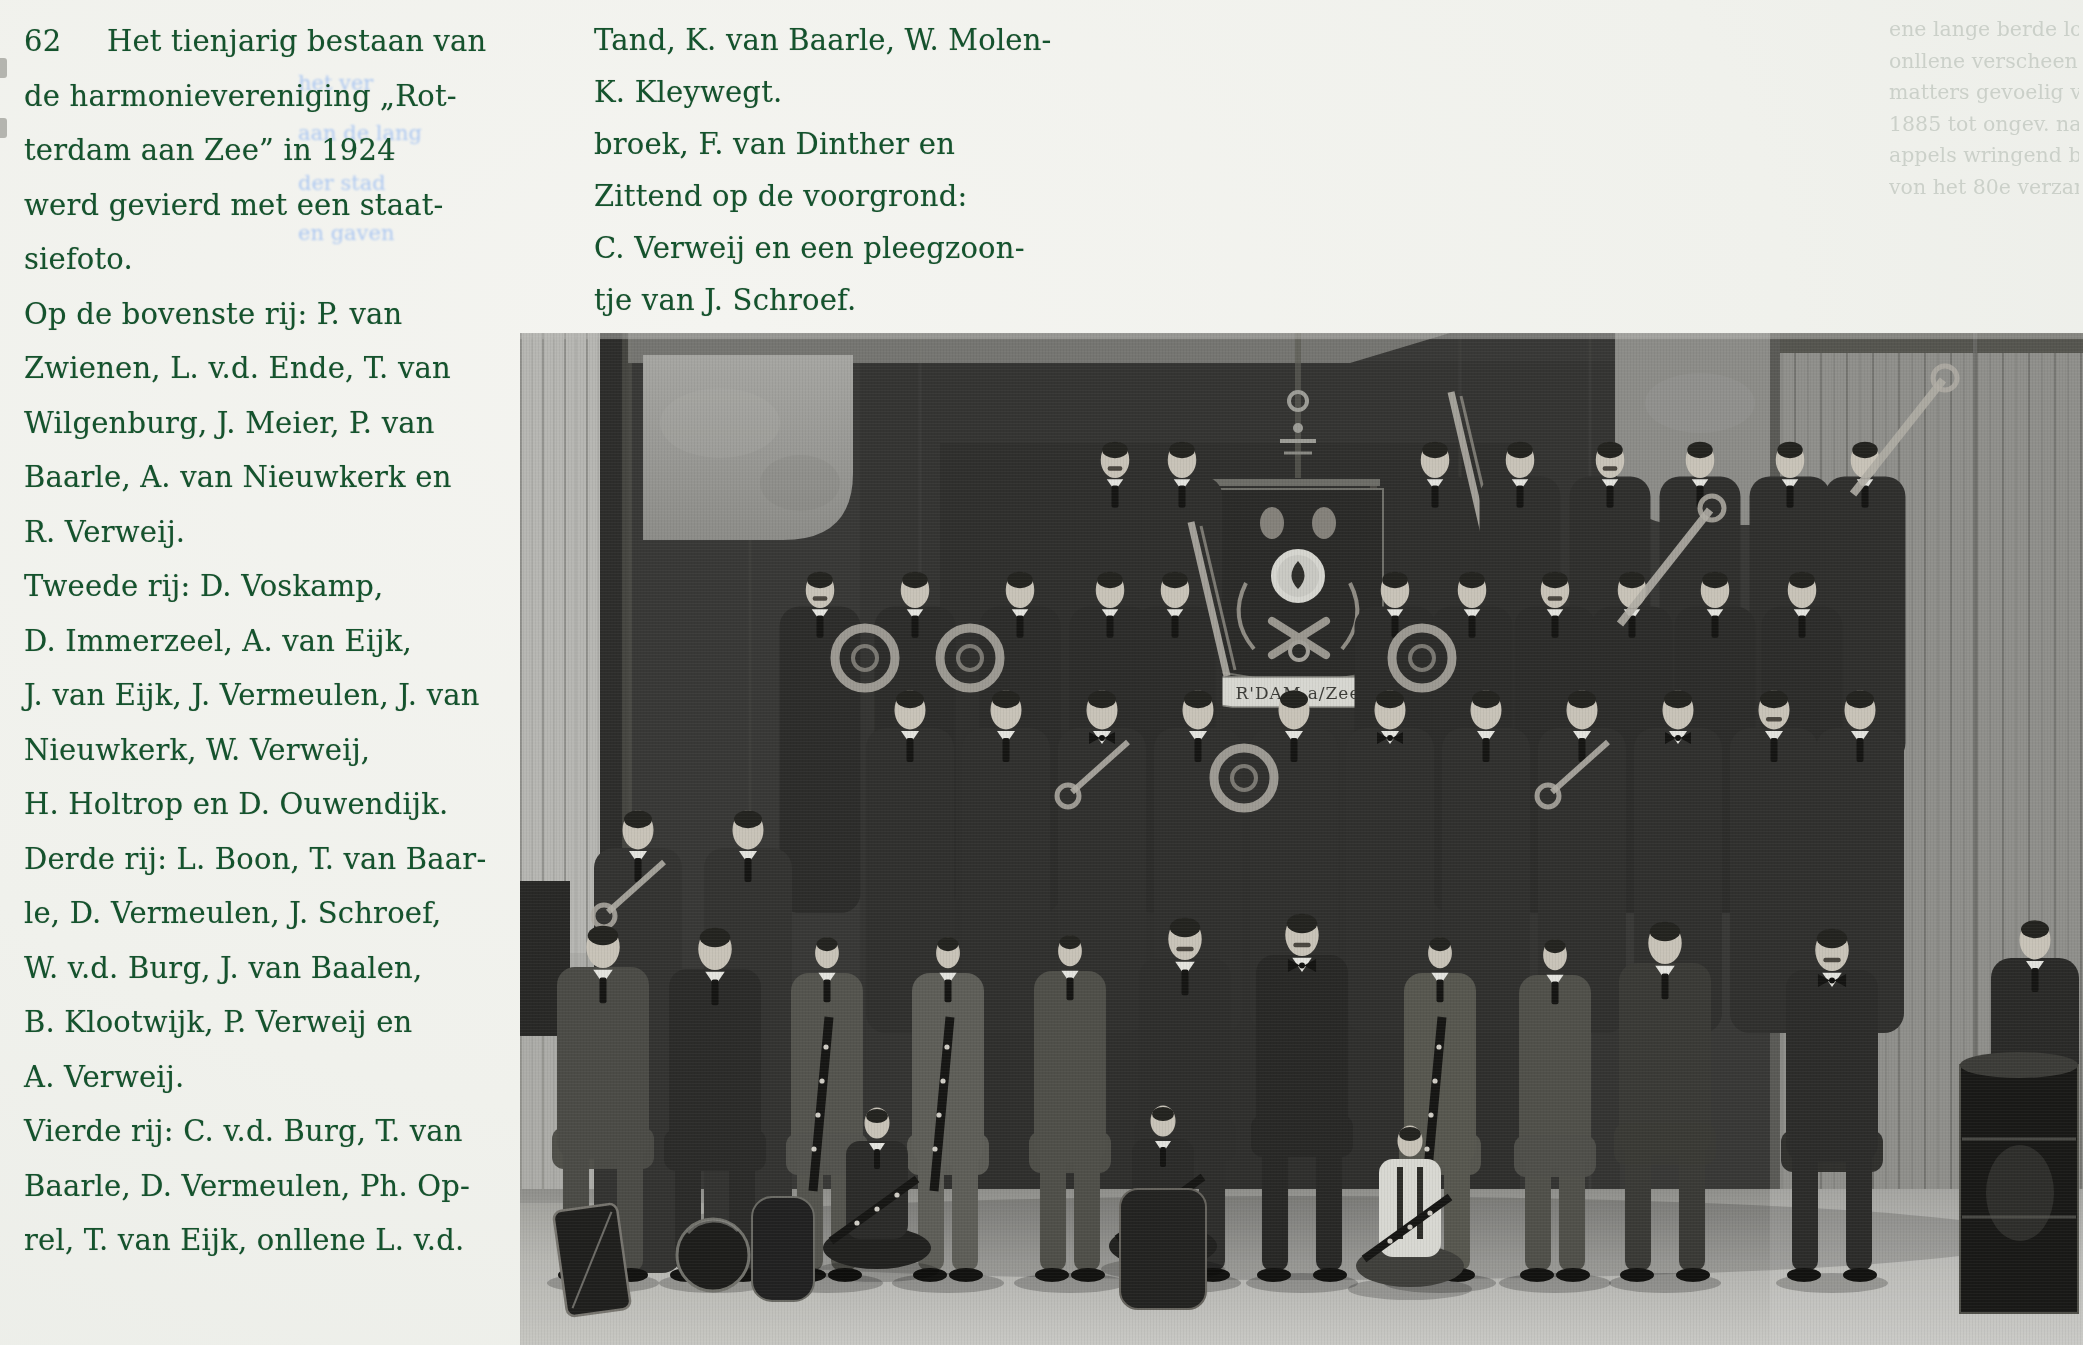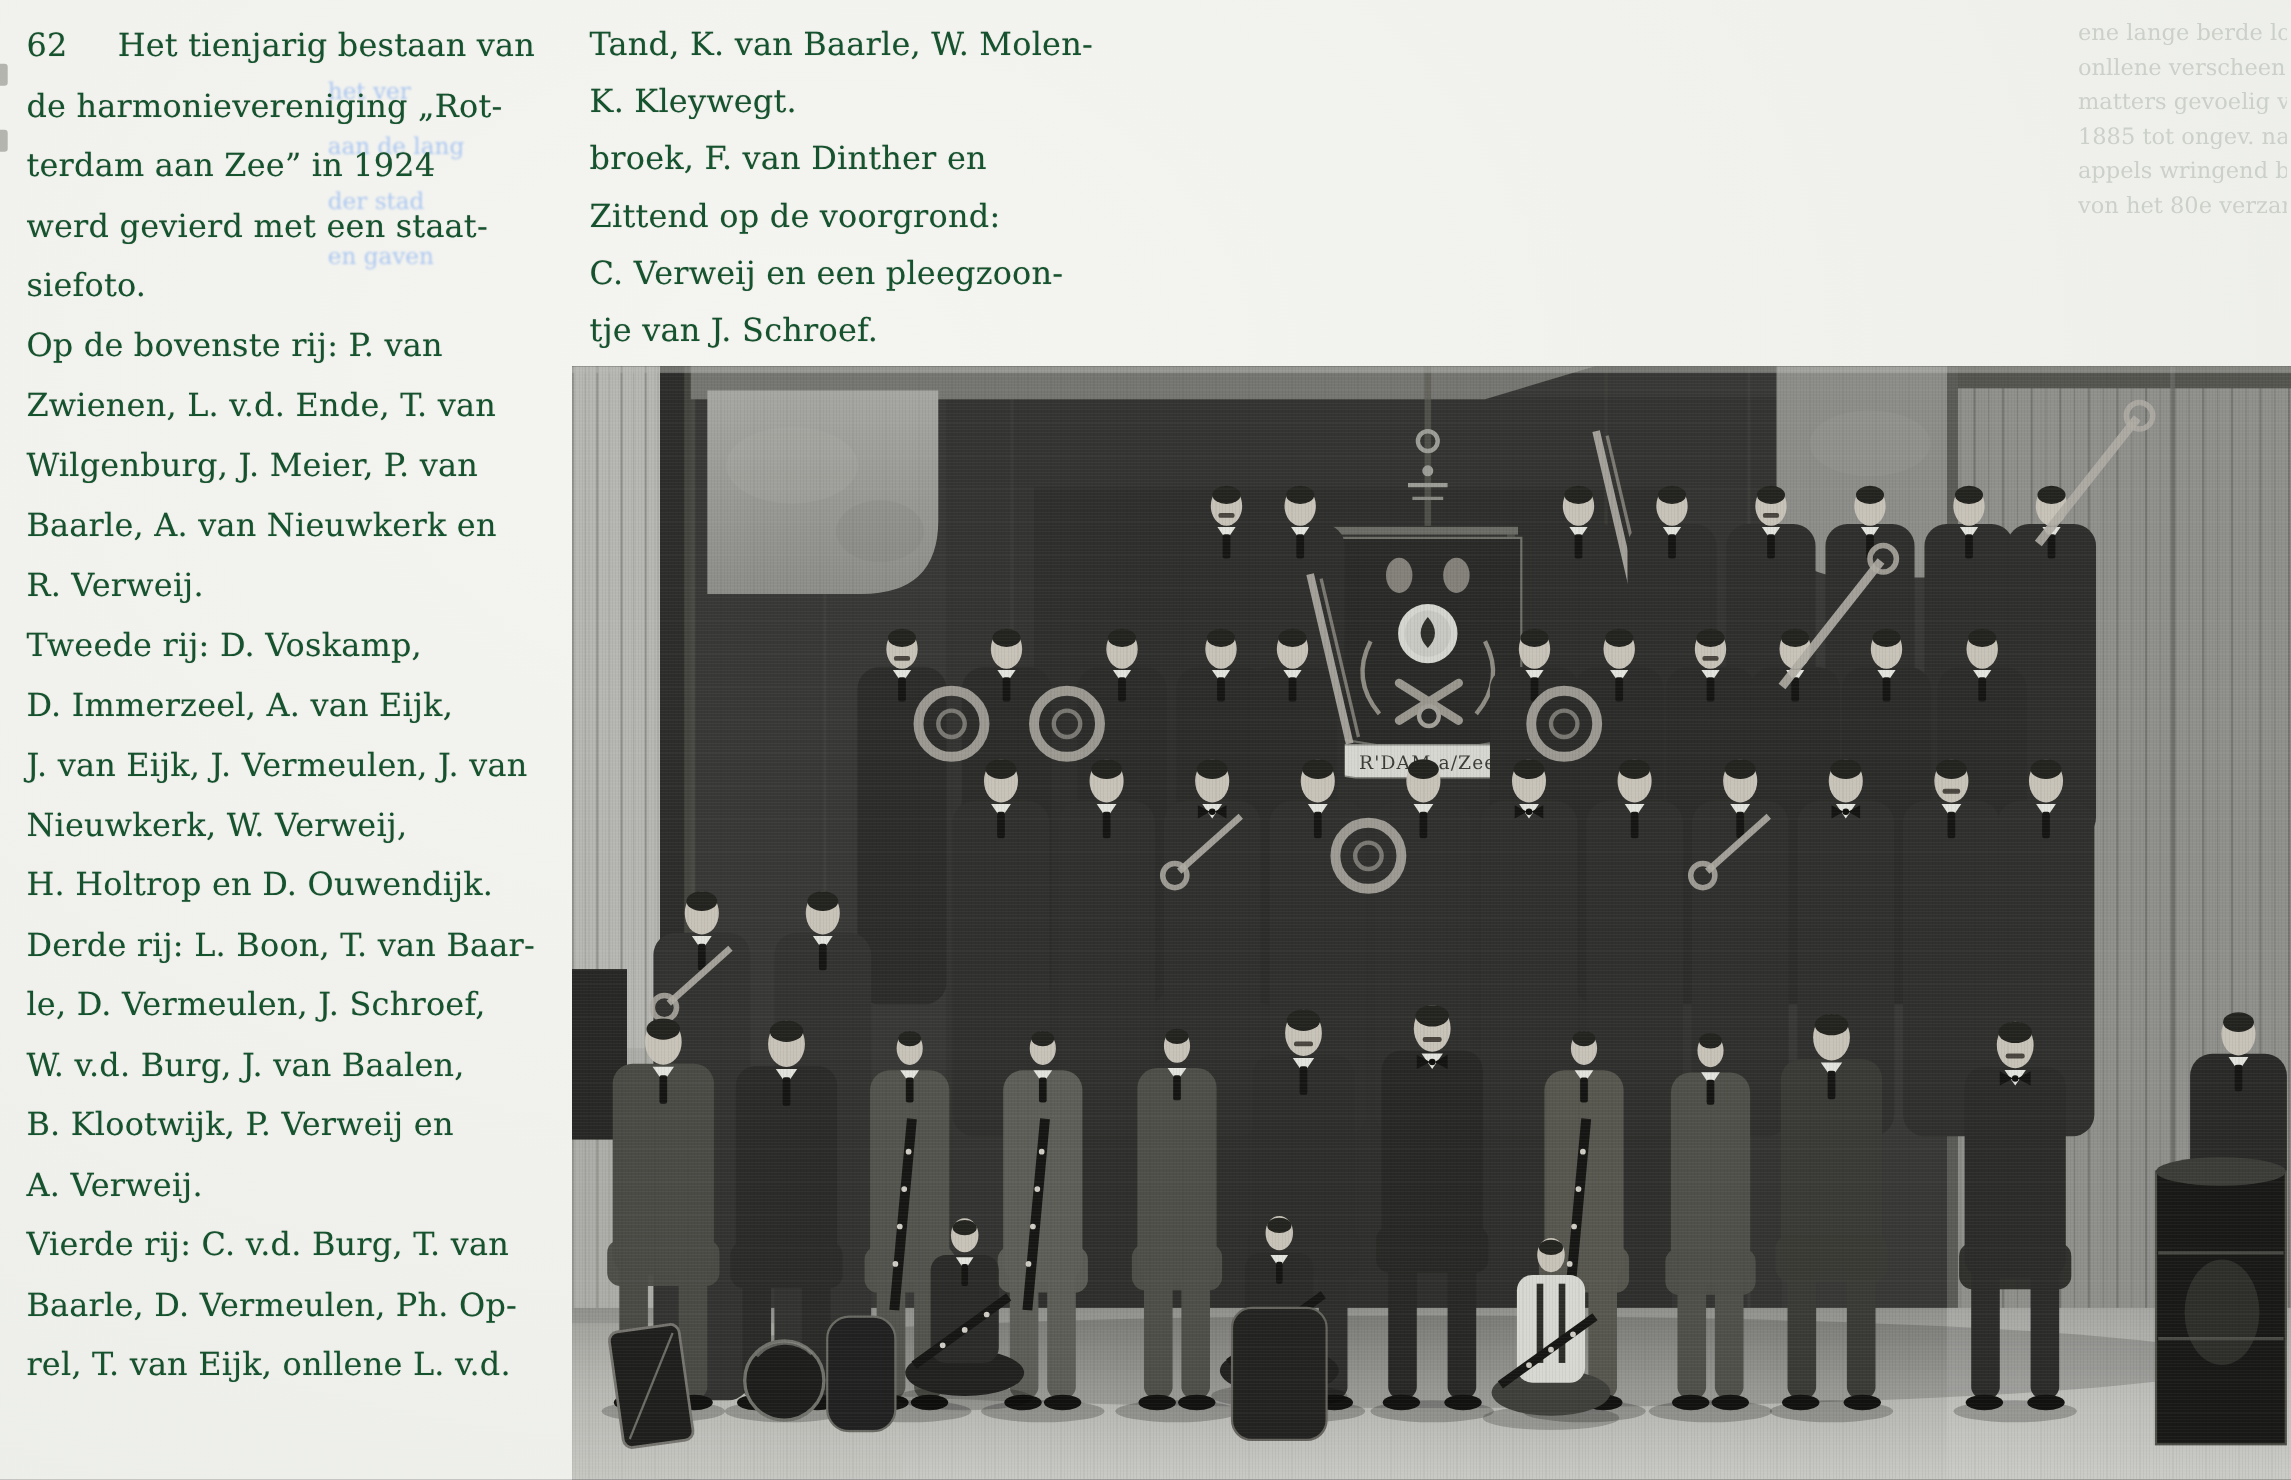--- a/index.html
+++ b/index.html
@@ -10,21 +10,21 @@
   }
   .caption{
     position:absolute;
     color:#14532d;
     font-size:29px;
     letter-spacing:.2px;
     white-space:nowrap;
     text-shadow:0 0 1px rgba(74,72,66,.35);
   }
   .col1{left:24px;top:14px;line-height:54.5px;}
-  .col2{left:536px;top:14px;line-height:52px;}
+  .col2{left:594px;top:14px;line-height:52px;}
   .first-line{display:flex;}
   .pagenum{display:inline-block;width:83px;}
   .photo{
     position:absolute;left:520px;top:333px;width:1563px;height:1012px;
     background:#3a3a38;
   }
   .photo svg{display:block;width:100%;height:100%;}
   .photo::after{
     content:'';position:absolute;inset:0;pointer-events:none;
     background-image:

